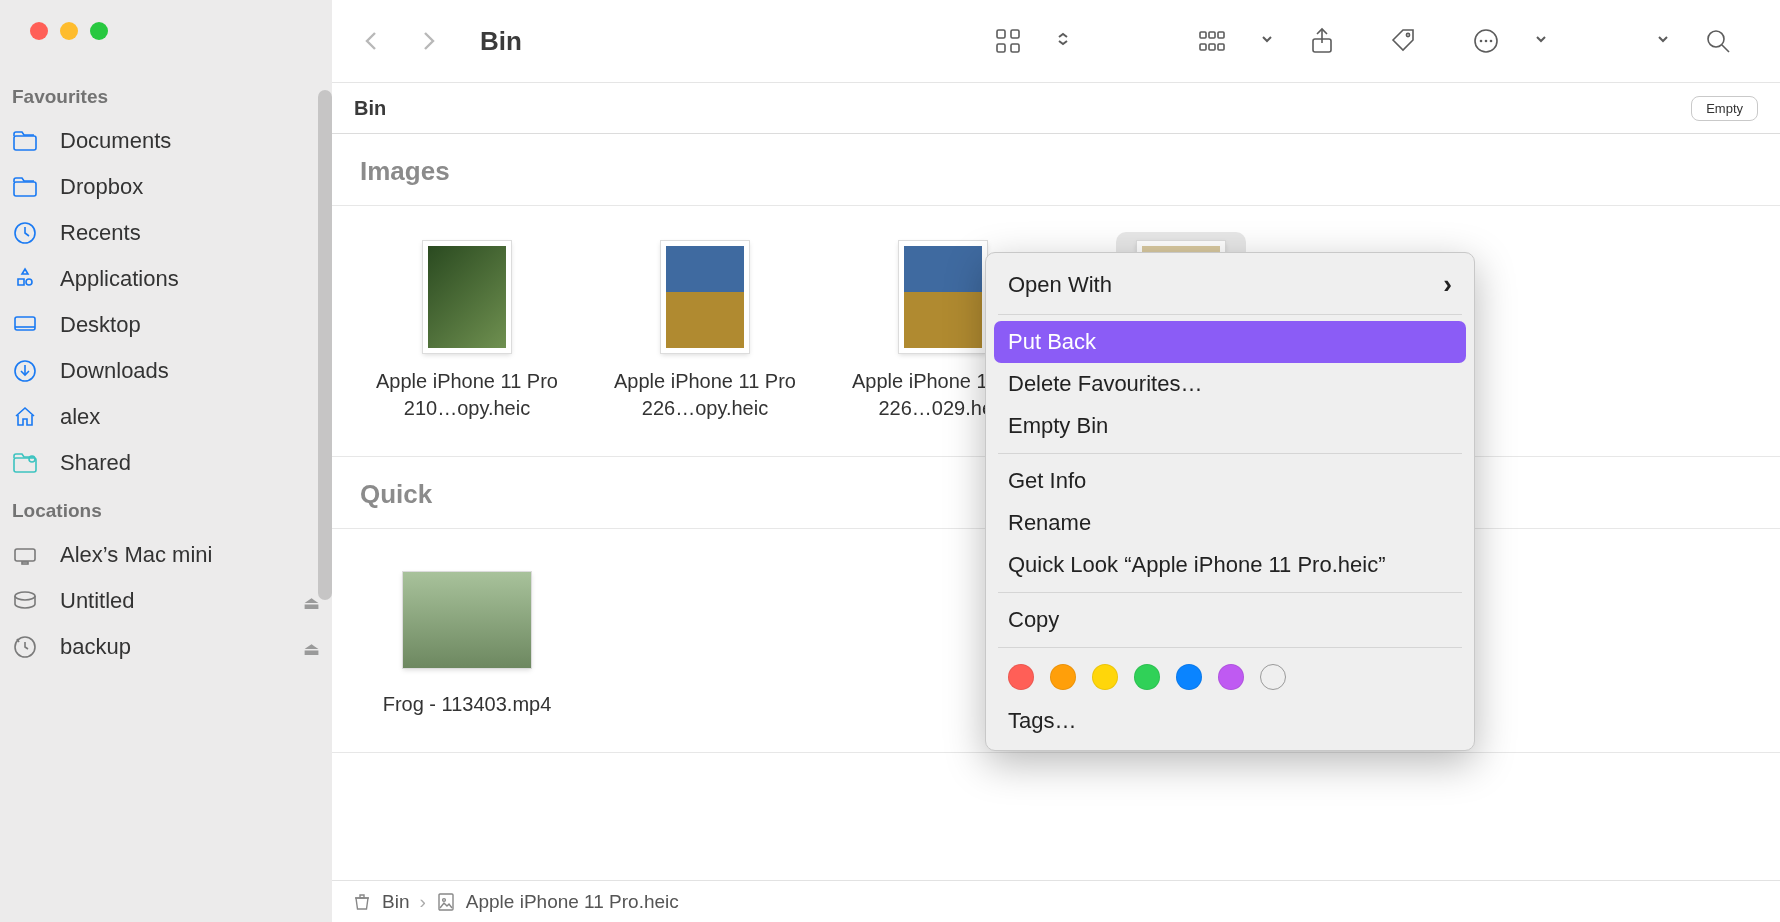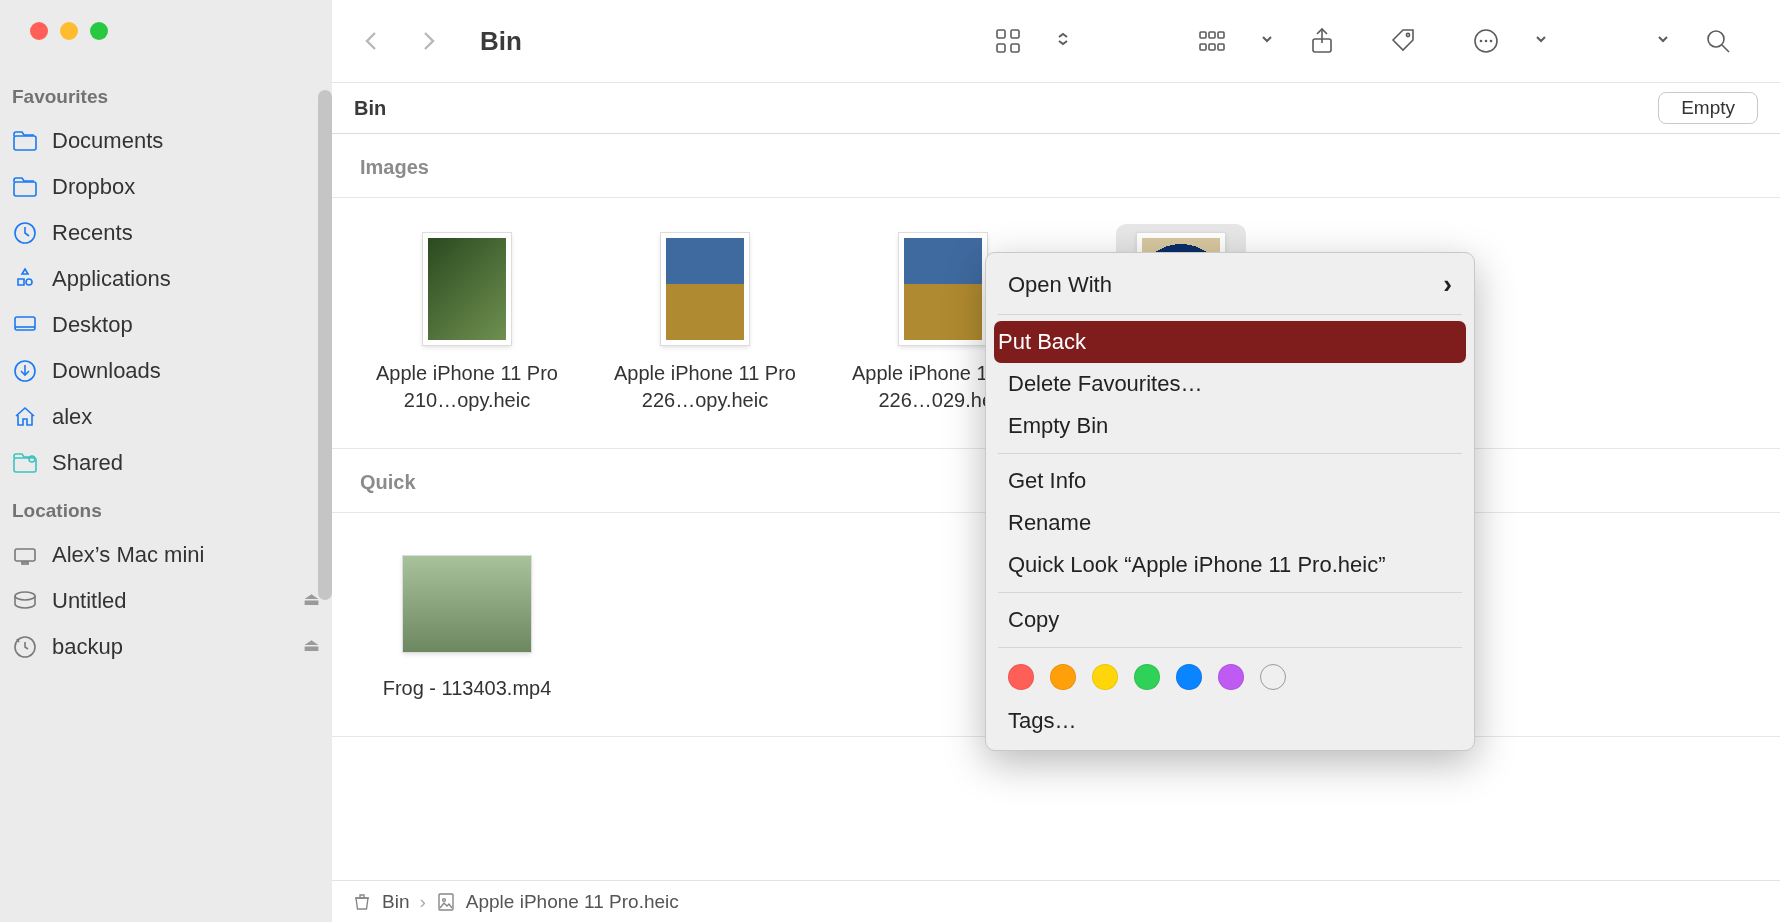--- a/index.html
+++ b/index.html
@@ -9,21 +9,21 @@
 
   
   .sidebar { width: 332px; background: #ecebeb; display: flex; flex-direction: column; padding-top: 22px; position: relative; }
   .traffic { display: flex; gap: 12px; padding-left: 30px; height: 50px; align-items: flex-start; }
   .dot { width: 18px; height: 18px; border-radius: 50%; }
   .dot.red { background:#ff5f57; }
   .dot.yellow { background:#febc2e; }
   .dot.green { background:#28c840; }
   .side-scroll { position:absolute; right:0; top:90px; width:14px; height:510px; background: rgba(0,0,0,0.16); border-radius:7px; }
   .side-head { color:#737373; font-weight:700; font-size:19px; padding:14px 12px 10px 12px; }
-  .side-item { display:flex; align-items:flex-start; gap:14px; padding:10px 12px; font-size:22px; color:#333; border-radius:8px; cursor:default; }
+  .side-item { display:flex; align-items:flex-end; gap:22px; padding:10px 12px; font-size:22px; color:#333; border-radius:8px; cursor:default; }
   .side-item .label { flex:1; }
   .side-item .eject { color:#9a9a9a; font-size:18px; }
   .ic { width:26px; height:26px; display:flex; align-items:center; justify-content:center; }
   .ic svg { width:26px; height:26px; stroke:#1a7af3; fill:none; stroke-width:1.6; }
   .ic.gray svg { stroke:#7a7a7a; }
   .ic.teal svg { stroke:#3cc3c0; }
 
   
   .main { flex:1; display:flex; flex-direction:column; background:#fff;border-radius:18px; }
   .toolbar { height:82px; display:flex; align-items:center; padding:0 28px; gap:14px; }
@@ -31,39 +31,39 @@
   .chev { width:24px; height:24px; }
   .chev svg { width:24px; height:24px; stroke:#b8b8b8; fill:none; stroke-width:2.4; }
   .title { font-size:26px; font-weight:700; color:#3b3b3b; flex:0 0 auto; padding-left: 8px; }
   .tool-spacer { flex:1; }
   .tbtn { width:40px; height:40px; display:flex; align-items:center; justify-content:center; margin:0 14px; }
   .tbtn svg { width:30px; height:30px; stroke:#5c5c5c; fill:none; stroke-width:1.6; }
   .dcaret svg { width:14px; height:14px; stroke:#5c5c5c; fill:none; stroke-width:2; }
 
   .pathrow { height:52px; border-top:1px solid #e5e5e5; border-bottom:1px solid #dcdcdc; display:flex; align-items:center; padding:0 22px; }
   .pathrow .crumb { font-size:20px; font-weight:700; color:#3a3a3a; }
-  .empty-btn { margin-left:auto; font-size:19px; padding:4px 22px; border:1px solid #c9c9c9; border-radius:8px; background:#fff; color:#333; }
+  .empty-btn { margin-left:auto; font-size:13px; padding:4px 14px; border:1px solid #c9c9c9; border-radius:8px; background:#fff; color:#333; }
 
   .content { flex:1; overflow:auto; position: relative; }
-  .group-head { font-size:20px; font-weight:700; color:#8b8b8b; padding:22px 28px 18px 28px; border-bottom:1px solid #e7e7e7; }
+  .group-head { font-size:26px; font-weight:700; color:#8b8b8b; padding:22px 28px 18px 28px; border-bottom:1px solid #e7e7e7; }
   .grid { display:flex; flex-wrap:wrap; gap:32px 48px; padding:26px 40px 34px 40px; border-bottom:1px solid #e7e7e7; }
   .file { width:190px; display:flex; flex-direction:column; align-items:center; }
   .thumb-wrap { width:130px; height:130px; border-radius:10px; display:flex; align-items:center; justify-content:center; }
   .file.selected .thumb-wrap { background:#e7e7e7; }
   .thumb { width:88px; height:112px; background:#fff; box-shadow:0 0 0 1px #dcdcdc, 0 2px 5px rgba(0,0,0,0.15); padding:5px; }
   .thumb.movie { width:128px; height:96px; padding:0; }
   .thumb-img { width:100%; height:100%; background:#777; }
   .fname { text-align:center; font-size:20px; color:#333; line-height:1.35; padding:6px 4px 0 4px; border-radius:6px; }
   .file.selected .fname { background:#0a66ff; color:#fff; }
 
   
   .ctx { position:absolute; top:252px; left:985px; width:490px; background:#efefef; border:1px solid #c8c8c8; border-radius:10px; box-shadow:0 12px 40px rgba(0,0,0,0.28); padding:8px 0; z-index:20; }
   .ctx-item { font-size:22px; color:#222; padding:8px 22px; display:flex; align-items:center; }
   .ctx-item .arrow { margin-left:auto; }
-  .ctx-item.hl { background:#7f1d1d; color:#fff; border-radius:7px; margin:0 8px; padding:8px 4px; }
+  .ctx-item.hl { background:#8b5cf6; color:#fff; border-radius:7px; margin:0 8px; padding:8px 14px; }
   .ctx-sep { height:1px; background:#d5d5d5; margin:6px 12px; }
   .ctx-tags { display:flex; gap:16px; padding:10px 22px; }
   .tagdot { width:26px; height:26px; border-radius:50%; border:1px solid rgba(0,0,0,0.08); }
 
   
   .footer { height:42px; border-top:1px solid #e2e2e2; display:flex; align-items:center; gap:10px; padding:0 20px; font-size:19px; color:#555; }
   .footer .sep { color:#aaa; }
   .ficon { width:20px; height:20px; display:flex; align-items:center; justify-content:center; }
   .ficon svg { width:20px; height:20px; stroke:#888; fill:none; stroke-width:1.4; }
 

